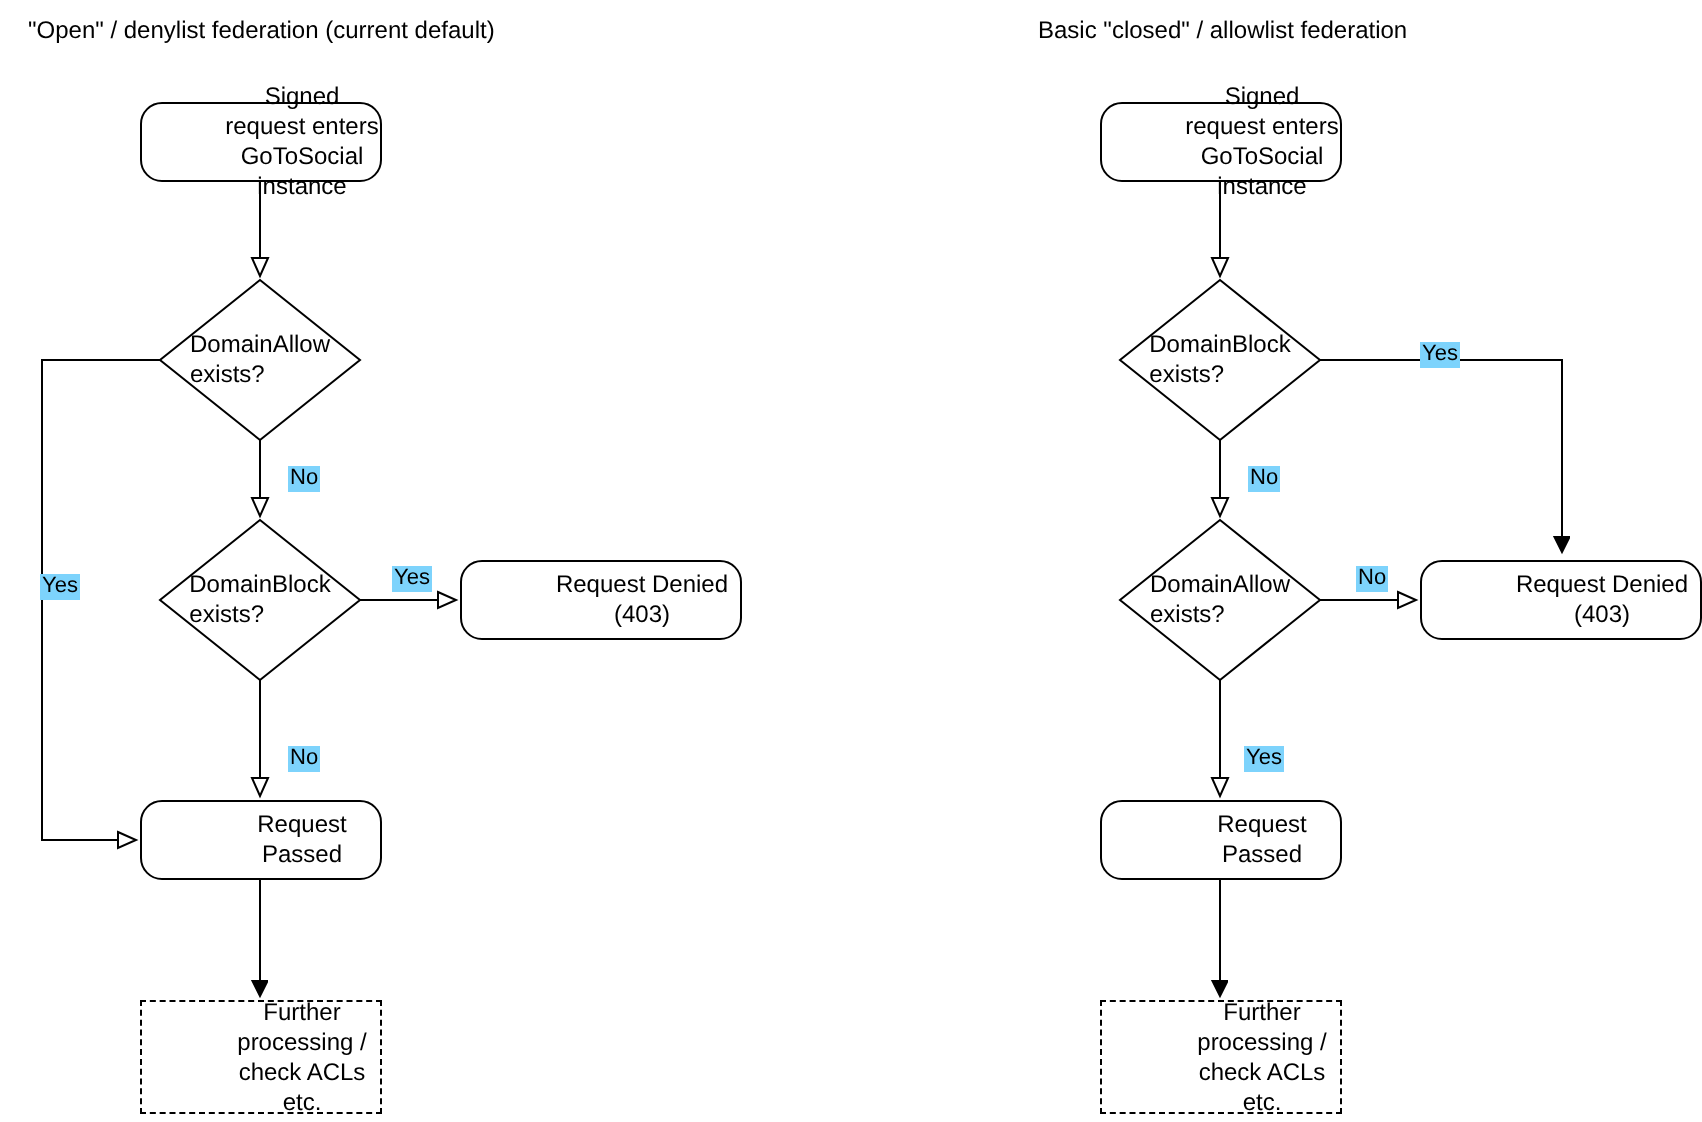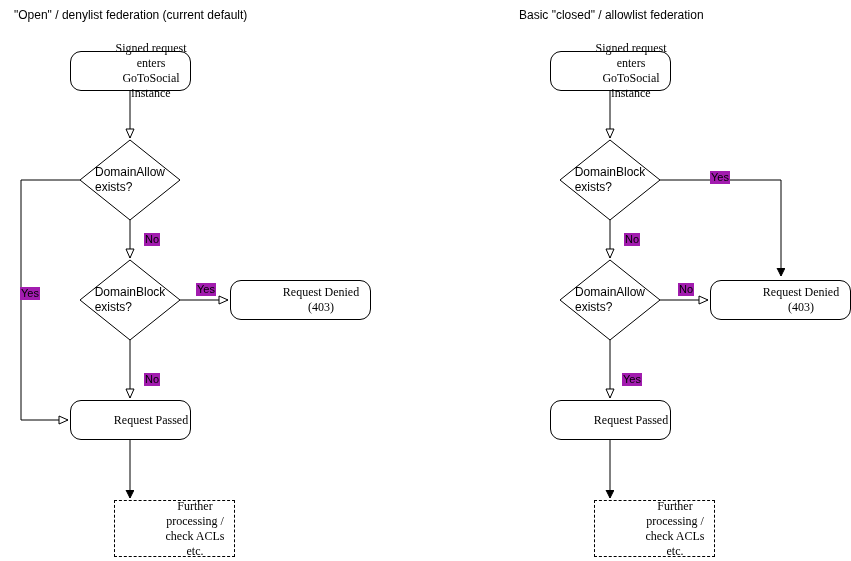--- a/index.html
+++ b/index.html
@@ -33,53 +33,52 @@
   .node {
     position: absolute;
     box-sizing: border-box;
     display: flex;
     align-items: center;
     justify-content: center;
     text-align: center;
     font-size: 12px;
     line-height: 15px;
     color: #000000;
-    font-family: Liberation Serif, serif;
+    font-family: Liberation Sans, sans-serif;
     background: #ffffff;
     padding-left: 41px;
   }
   .node-rounded {
     border: 1px solid #000000;
     border-radius: 11px;
   }
   .node-dashed {
     border: 1.4px dashed #000000;
     border-radius: 0;
-    margin-left: 44px;
   }
   .node-diamond-label {
     position: absolute;
     box-sizing: border-box;
     display: flex;
     align-items: center;
     justify-content: center;
     font-size: 12px;
     line-height: 15px;
     color: #000000;
     font-family: "Liberation Sans", sans-serif;
     pointer-events: none;
   }
   .edge-label {
     position: absolute;
     font-size: 11px;
     line-height: 13px;
     color: #000000;
     white-space: nowrap;
     font-family: "Liberation Sans", sans-serif;
-    background: #a21caf;
+    background: #7dd3fc;
     padding: 0 1px;
   }
   .nl { white-space: pre-line; }
 </style>
 </head>
 <body>
 
 <svg id="canvas" viewBox="0 0 851 561" width="851" height="561" xmlns="http://www.w3.org/2000/svg">
   <defs>
     <marker id="openArrow" markerWidth="12" markerHeight="12" refX="10" refY="5" orient="auto" markerUnits="userSpaceOnUse">

